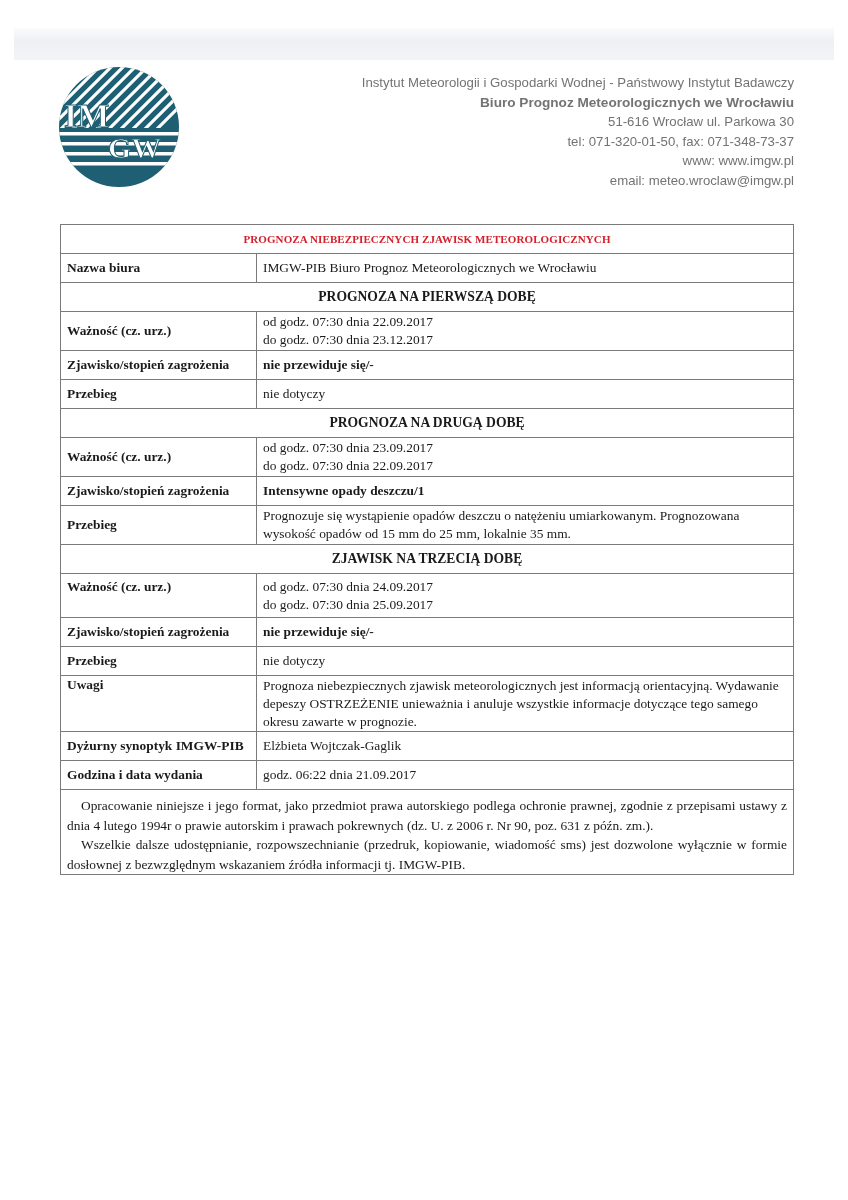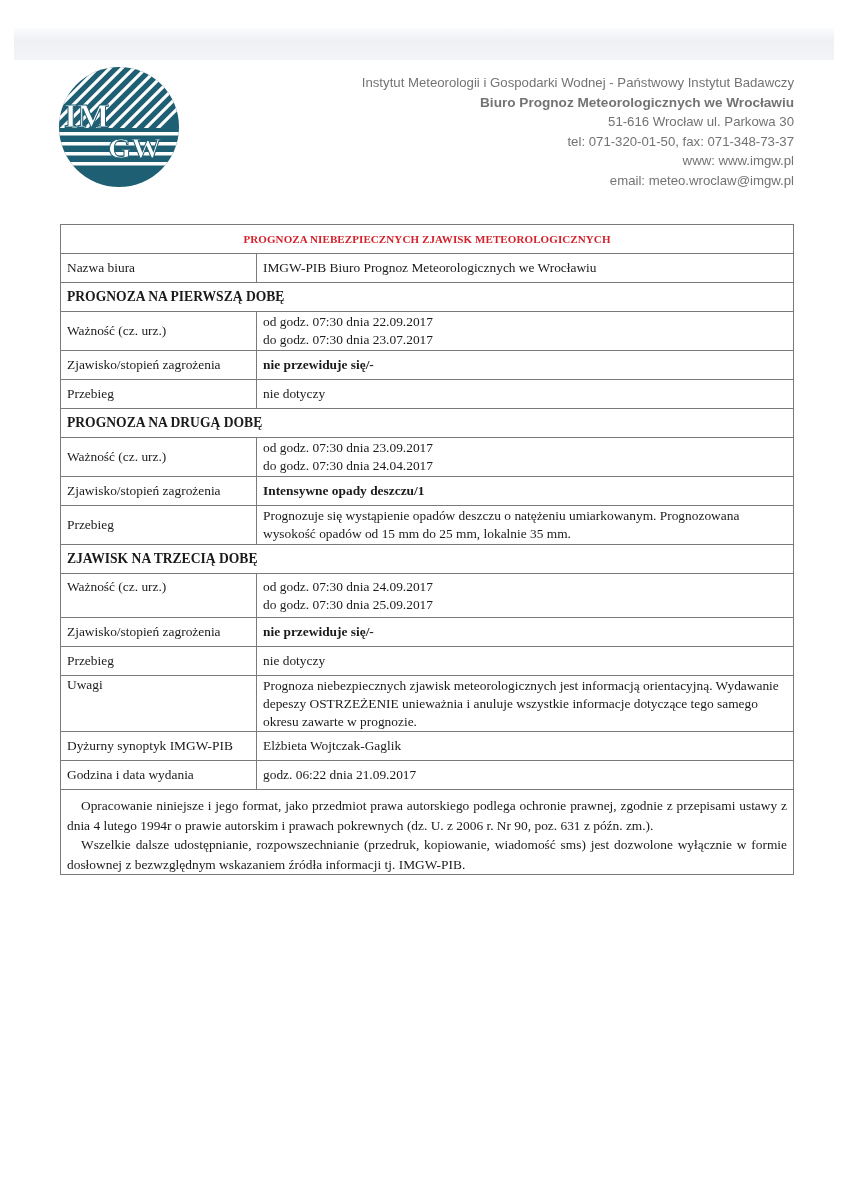--- a/index.html
+++ b/index.html
@@ -18,22 +18,22 @@
     }
     .org .bold { font-weight: bold; font-size: 13.6px; }
     .doc {
       position: absolute; left: 60px; top: 224px; width: 734px;
       border: 1px solid #6c6c6c; border-collapse: collapse;
     }
     .doc td { border: 1px solid #7a7a7a; padding: 0 6px; font-size: 13.4px; vertical-align: middle; }
     .title-row td {
       text-align: center; color: #d4202a; font-weight: bold; font-size: 11px; height: 28px; letter-spacing: 0.1px;
     }
-    .label { width: 183px; font-weight: normal; margin-top: 13px; }
-    .section td { text-align: left; font-weight: bold; height: 28px; font-size: 13.6px; }
+    .label { width: 183px; font-weight: bold; margin-top: 13px; }
+    .section td { text-align: center; font-weight: bold; height: 28px; font-size: 13.6px; }
     .h28 td { height: 28px; }
     .h40 td { height: 38px; }
     .h54 td { height: 54px; }
     .val-bold { font-weight: bold; }
     .multi { line-height: 18px; padding-top: 3px; padding-bottom: 3px; }
     .foot td { padding: 6px 6px 0 6px; line-height: 19.5px; font-size: 13.4px; text-align: justify; }
     .foot p { margin: 0; text-indent: 14px; }
   </style>
 </head>
 <body>
@@ -95,40 +95,40 @@
     <td>IMGW-PIB Biuro Prognoz Meteorologicznych we Wrocławiu</td>
   </tr>
 
   <tr class="section">
     <td colspan="2">PROGNOZA NA PIERWSZĄ DOBĘ</td>
   </tr>
   <tr class="h40">
     <td class="label">Ważność (cz. urz.)</td>
     <td class="multi">
       <div>od godz. 07:30 dnia 22.09.2017</div>
-      <div>do godz. 07:30 dnia 23.07.2017</div>
+      <div>do godz. 07:30 dnia 23.12.2017</div>
     </td>
   </tr>
   <tr class="h28">
     <td class="label">Zjawisko/stopień zagrożenia</td>
     <td class="val-bold">nie przewiduje się/-</td>
   </tr>
   <tr class="h28">
     <td class="label">Przebieg</td>
     <td>nie dotyczy</td>
   </tr>
 
   <tr class="section">
     <td colspan="2">PROGNOZA NA DRUGĄ DOBĘ</td>
   </tr>
   <tr class="h40">
     <td class="label">Ważność (cz. urz.)</td>
     <td class="multi">
       <div>od godz. 07:30 dnia 23.09.2017</div>
-      <div>do godz. 07:30 dnia 24.04.2017</div>
+      <div>do godz. 07:30 dnia 22.09.2017</div>
     </td>
   </tr>
   <tr class="h28">
     <td class="label">Zjawisko/stopień zagrożenia</td>
     <td class="val-bold">Intensywne opady deszczu/1</td>
   </tr>
   <tr class="h40">
     <td class="label">Przebieg</td>
     <td class="multi">Prognozuje się wystąpienie opadów deszczu o natężeniu umiarkowanym. Prognozowana wysokość opadów od 15 mm do 25 mm, lokalnie 35 mm.</td>
   </tr>

